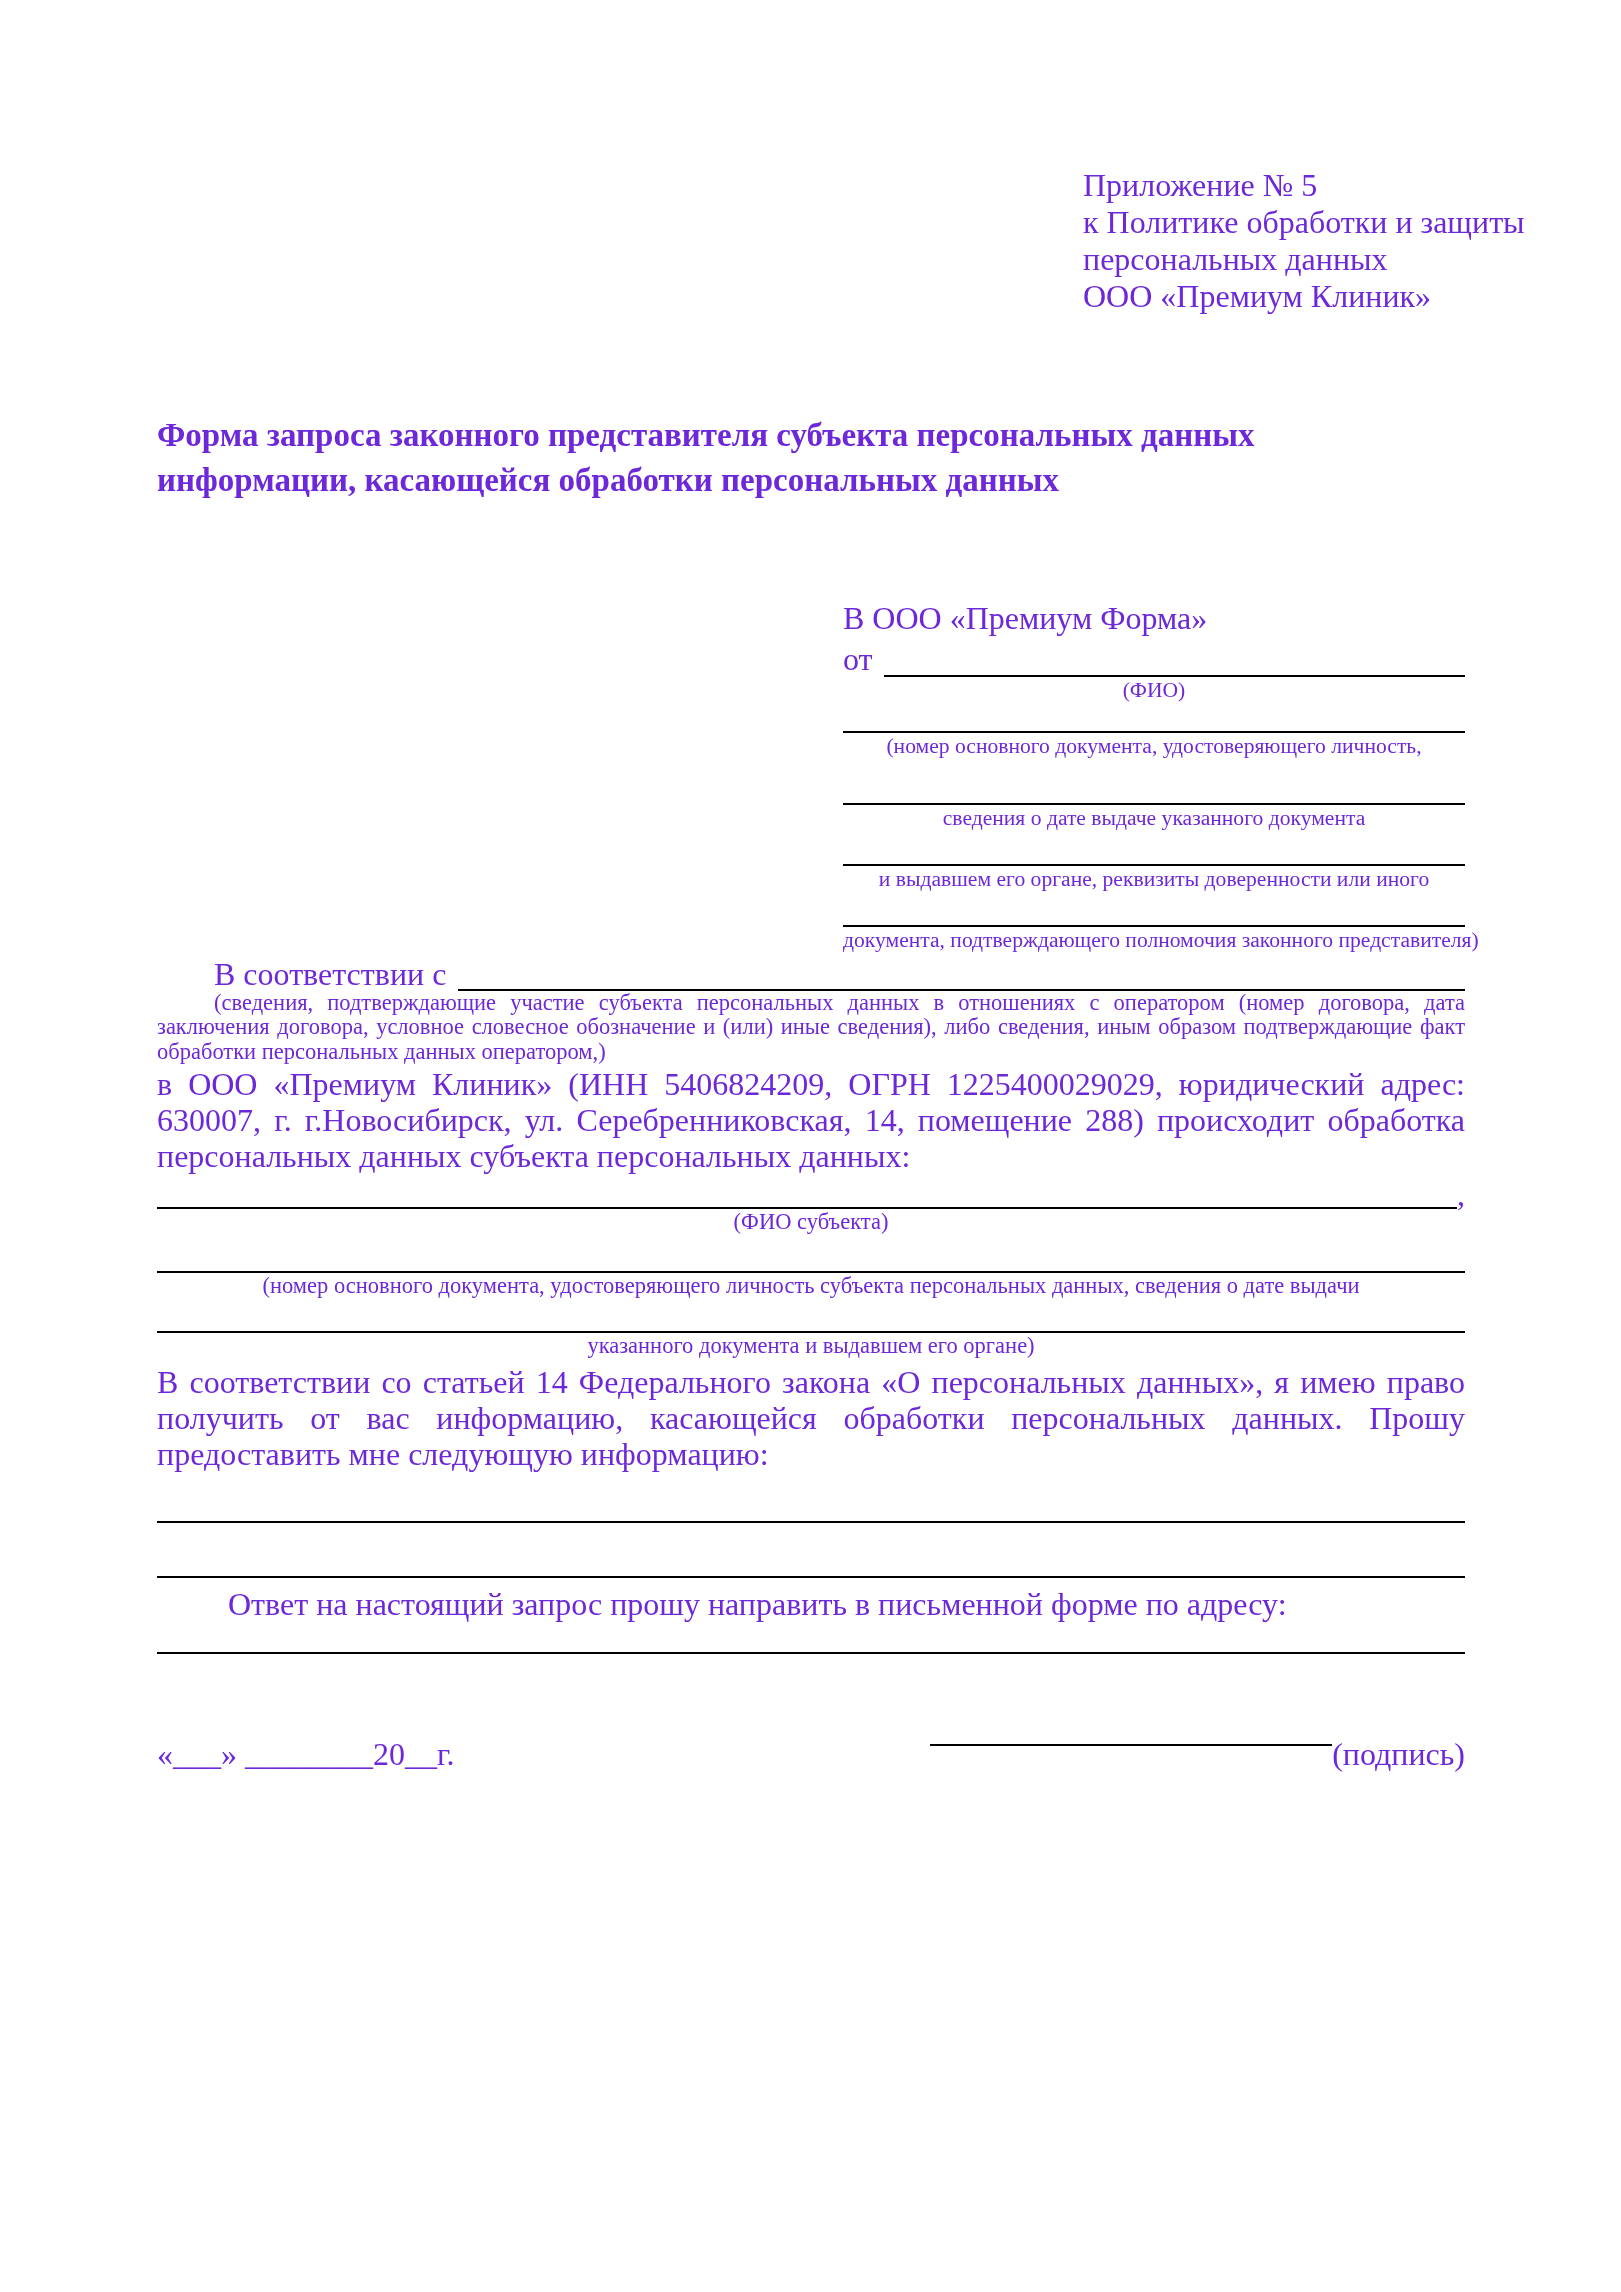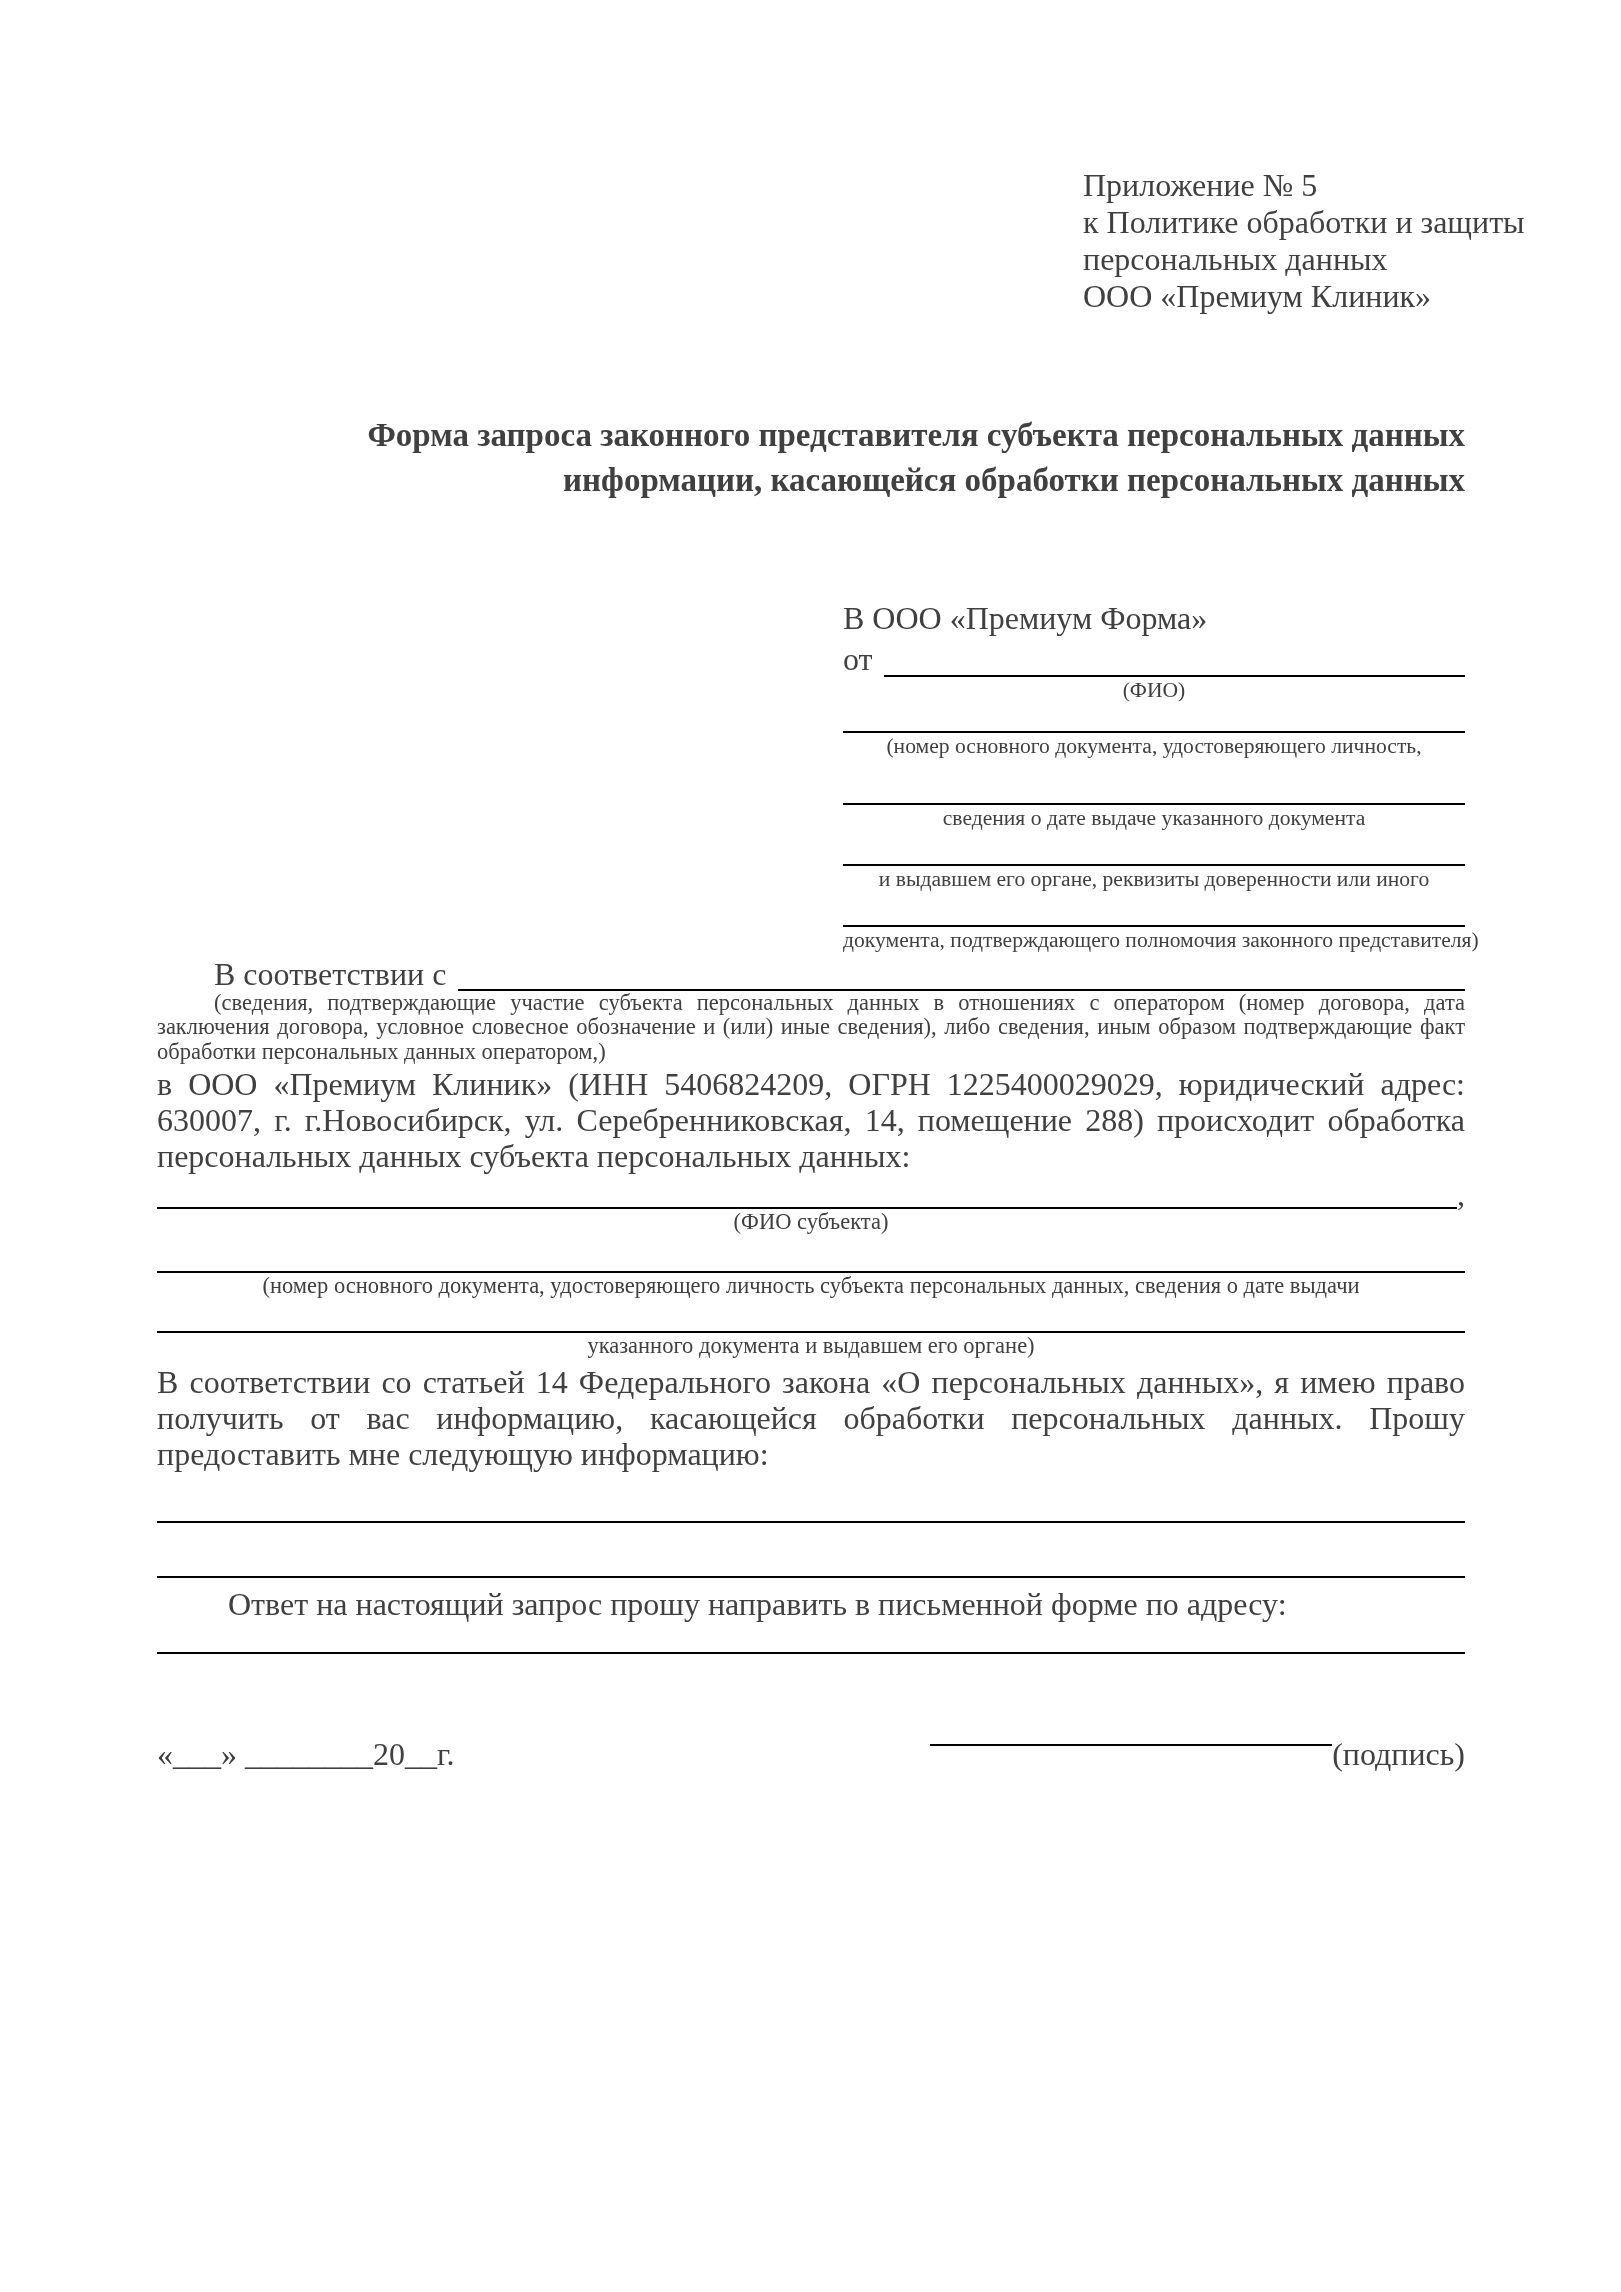--- a/index.html
+++ b/index.html
@@ -1,27 +1,27 @@
 <!DOCTYPE html>
 <html><head>
 <meta charset="utf-8">
 <style>
   * { margin:0; padding:0; box-sizing:border-box; }
   html, body { background:#ffffff; }
   .page {
     position:relative;
     width:1621px; height:2293px;
     margin:0 auto;
-    background:#ffffff; color:#404040;
+    background:#ffffff; color:#6d28d9;
     font-family:"Liberation Serif","DejaVu Serif",serif;
     padding:0 156px 0 157px;
     overflow:hidden;
   }
   .appendix { margin:167px 0 0 926px; font-size:32px; line-height:37px; white-space:nowrap; }
-  .doc-title { margin-top:98px; text-align:right; font-weight:bold; font-size:33px; line-height:45px; }
+  .doc-title { margin-top:98px; text-align:left; font-weight:bold; font-size:33px; line-height:45px; }
   .doc-title div { white-space:nowrap; }
 
   .addressee { margin-top:96px; margin-left:686px; font-size:32px; }
   .addr-to { line-height:39px; white-space:nowrap; }
 
   .flex-row { display:flex; align-items:flex-end; }
   .fill-line { flex:1; border-bottom:2.9px solid #000; height:9.8px; }
   .blank-line { height:0; border-bottom:2.9px solid #000; }
 
   .from-row { height:39px; }

